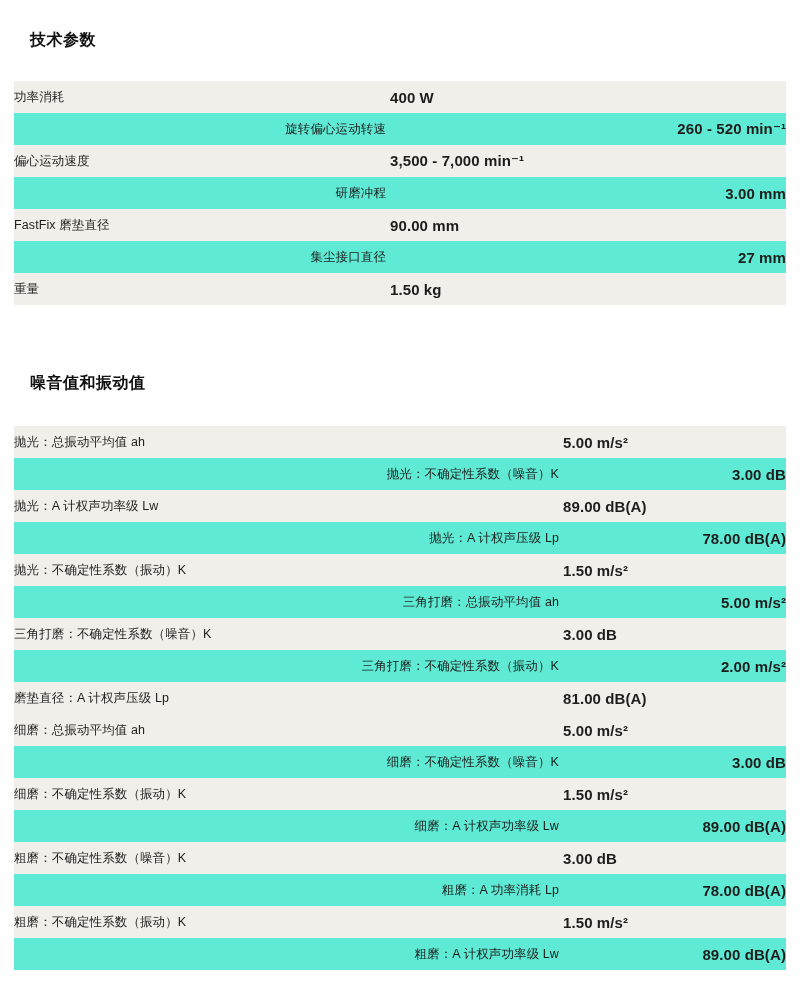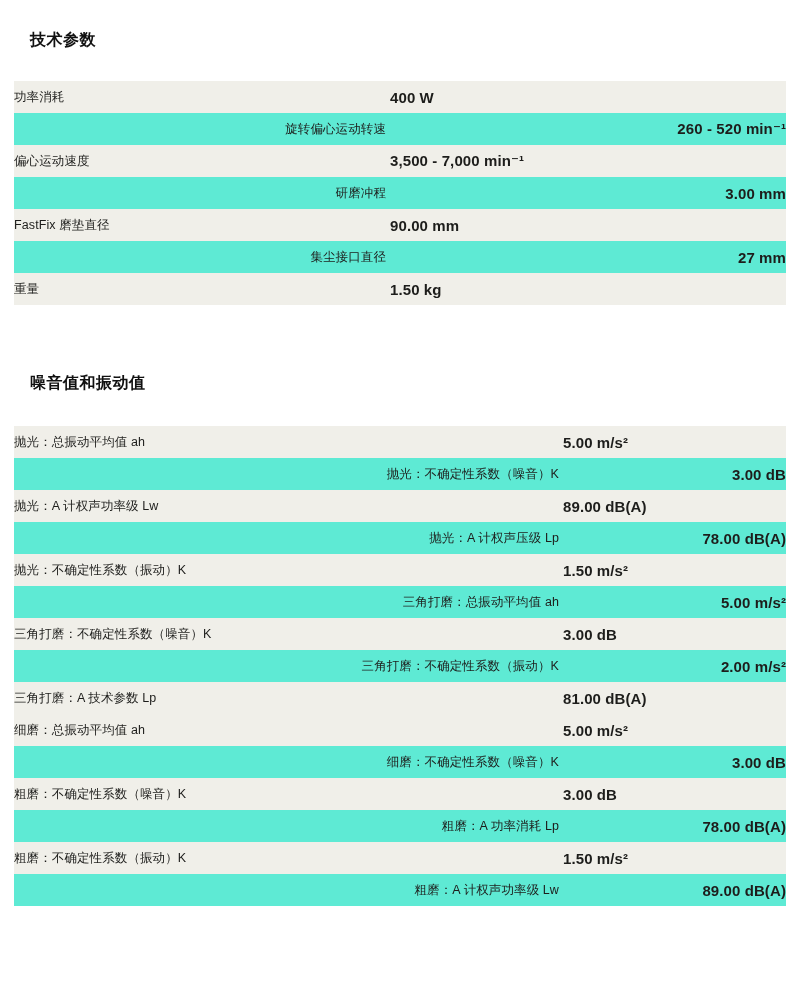--- a/index.html
+++ b/index.html
@@ -133,30 +133,38 @@
           </tr>
           <tr class="spec-row odd">
             <td class="label">三角打磨：不确定性系数（噪音）K</td>
             <td class="value">3.00 dB</td>
           </tr>
           <tr class="spec-row even">
             <td class="label">三角打磨：不确定性系数（振动）K</td>
             <td class="value">2.00 m/s²</td>
           </tr>
           <tr class="spec-row odd">
-            <td class="label">三角打磨：A 技术参数 Lp</td>
+            <td class="label">磨垫直径：A 计权声压级 Lp</td>
             <td class="value">81.00 dB(A)</td>
           </tr>
           <tr class="spec-row odd">
             <td class="label">细磨：总振动平均值 ah</td>
             <td class="value">5.00 m/s²</td>
           </tr>
           <tr class="spec-row even">
             <td class="label">细磨：不确定性系数（噪音）K</td>
             <td class="value">3.00 dB</td>
+          </tr>
+          <tr class="spec-row odd">
+            <td class="label">细磨：不确定性系数（振动）K</td>
+            <td class="value">1.50 m/s²</td>
+          </tr>
+          <tr class="spec-row even">
+            <td class="label">细磨：A 计权声功率级 Lw</td>
+            <td class="value">89.00 dB(A)</td>
           </tr>
           <tr class="spec-row odd">
             <td class="label">粗磨：不确定性系数（噪音）K</td>
             <td class="value">3.00 dB</td>
           </tr>
           <tr class="spec-row even">
             <td class="label">粗磨：A 功率消耗 Lp</td>
             <td class="value">78.00 dB(A)</td>
           </tr>
           <tr class="spec-row odd">

